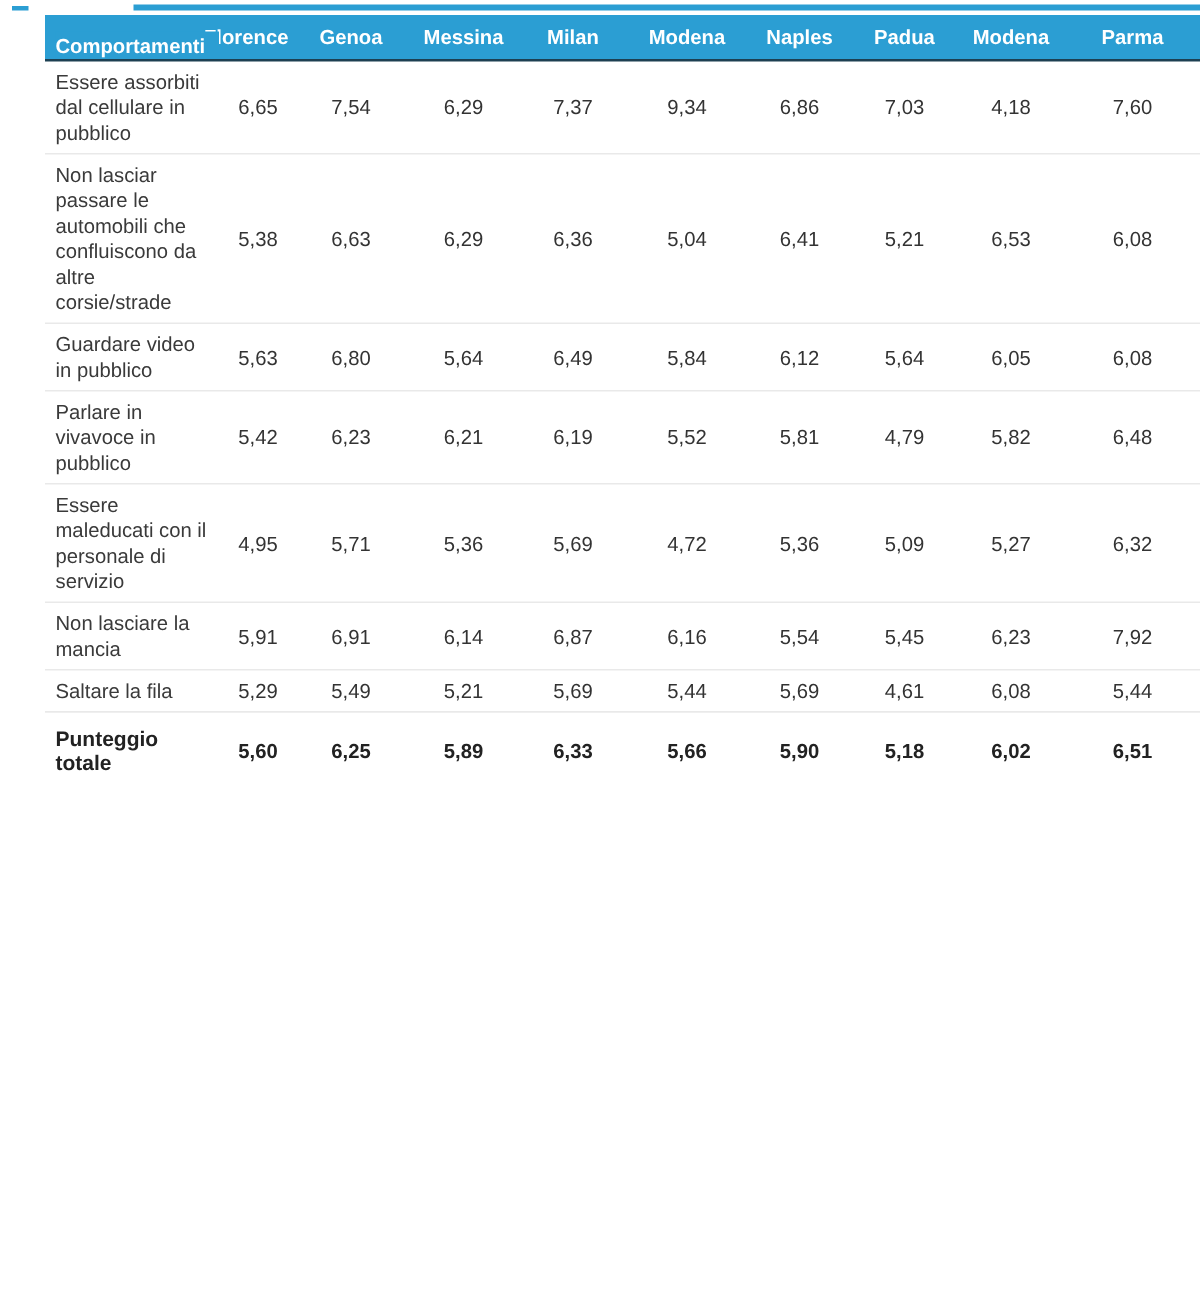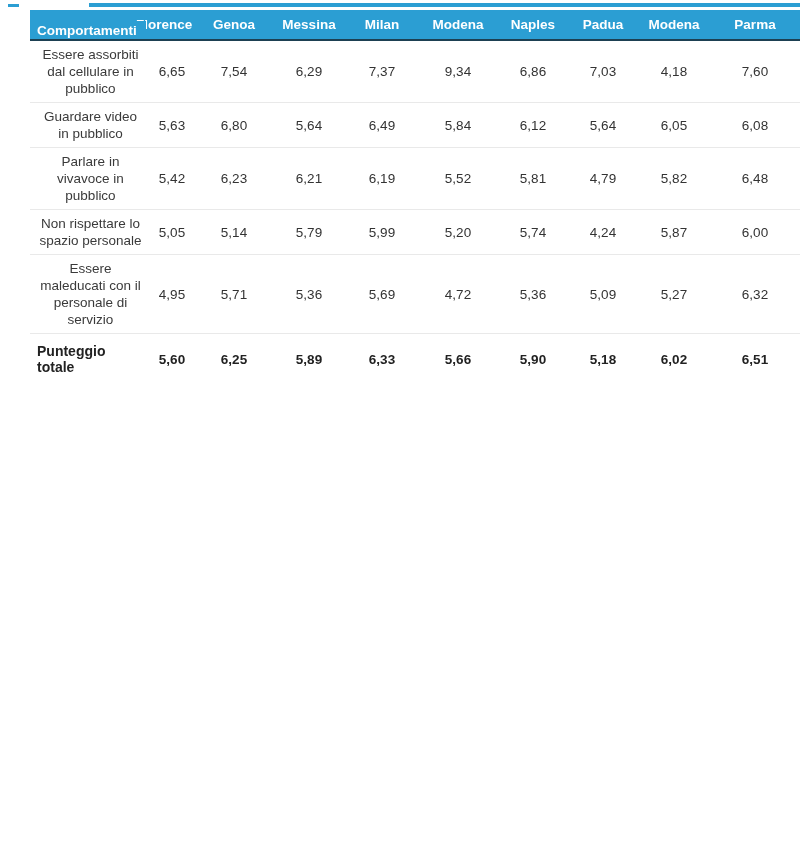--- a/index.html
+++ b/index.html
@@ -24,21 +24,21 @@
   .overlap{
     position:absolute;left:7px;top:11px;bottom:0;display:flex;align-items:center;
     background:#2b9ed3;padding-right:9px;white-space:nowrap;z-index:2;
   }
   .fl-shift{position:relative;left:-12px;display:inline-block;}
   tbody td{
     border-bottom:1px solid #e9e9e9;vertical-align:middle;
     font-size:13.5px;color:#3a3a3a;
   }
   .label-cell{
-    text-align:center;padding:5px 4px 5px 7px;line-height:17px;
+    text-align:left;padding:5px 4px 5px 7px;line-height:17px;
   }
   .num{text-align:center;padding:5px 0;color:#333333;}
   tfoot td{vertical-align:middle;}
   .total-label{
     font-weight:bold;font-size:14px;color:#222222;text-align:left;
     padding:9px 4px 10px 7px;
   }
   .total-num{
     font-weight:bold;font-size:13.5px;color:#222222;text-align:center;
     padding:9px 0 10px 0;
@@ -88,20 +88,32 @@
         <td class="num">7,54</td>
         <td class="num">6,29</td>
         <td class="num">7,37</td>
         <td class="num">9,34</td>
         <td class="num">6,86</td>
         <td class="num">7,03</td>
         <td class="num">4,18</td>
         <td class="num">7,60</td>
       </tr>
       <tr>
+        <td class="label-cell">Non lasciar passare le automobili che confluiscono da altre corsie/strade</td>
+        <td class="num">5,38</td>
+        <td class="num">6,63</td>
+        <td class="num">6,29</td>
+        <td class="num">6,36</td>
+        <td class="num">5,04</td>
+        <td class="num">6,41</td>
+        <td class="num">5,21</td>
+        <td class="num">6,53</td>
+        <td class="num">6,08</td>
+      </tr>
+      <tr>
         <td class="label-cell">Guardare video in pubblico</td>
         <td class="num">5,63</td>
         <td class="num">6,80</td>
         <td class="num">5,64</td>
         <td class="num">6,49</td>
         <td class="num">5,84</td>
         <td class="num">6,12</td>
         <td class="num">5,64</td>
         <td class="num">6,05</td>
         <td class="num">6,08</td>
@@ -112,42 +124,54 @@
         <td class="num">6,23</td>
         <td class="num">6,21</td>
         <td class="num">6,19</td>
         <td class="num">5,52</td>
         <td class="num">5,81</td>
         <td class="num">4,79</td>
         <td class="num">5,82</td>
         <td class="num">6,48</td>
       </tr>
       <tr>
-        <td class="label-cell">Non rispettare lo spazio personale</td>
-        <td class="num">5,05</td>
-        <td class="num">5,14</td>
-        <td class="num">5,79</td>
-        <td class="num">5,99</td>
-        <td class="num">5,20</td>
-        <td class="num">5,74</td>
-        <td class="num">4,24</td>
-        <td class="num">5,87</td>
-        <td class="num">6,00</td>
-      </tr>
-      <tr>
         <td class="label-cell">Essere maleducati con il personale di servizio</td>
         <td class="num">4,95</td>
         <td class="num">5,71</td>
         <td class="num">5,36</td>
         <td class="num">5,69</td>
         <td class="num">4,72</td>
         <td class="num">5,36</td>
         <td class="num">5,09</td>
         <td class="num">5,27</td>
         <td class="num">6,32</td>
+      </tr>
+      <tr>
+        <td class="label-cell">Non lasciare la mancia</td>
+        <td class="num">5,91</td>
+        <td class="num">6,91</td>
+        <td class="num">6,14</td>
+        <td class="num">6,87</td>
+        <td class="num">6,16</td>
+        <td class="num">5,54</td>
+        <td class="num">5,45</td>
+        <td class="num">6,23</td>
+        <td class="num">7,92</td>
+      </tr>
+      <tr>
+        <td class="label-cell">Saltare la fila</td>
+        <td class="num">5,29</td>
+        <td class="num">5,49</td>
+        <td class="num">5,21</td>
+        <td class="num">5,69</td>
+        <td class="num">5,44</td>
+        <td class="num">5,69</td>
+        <td class="num">4,61</td>
+        <td class="num">6,08</td>
+        <td class="num">5,44</td>
       </tr>
     </tbody>
   <tfoot>
     <tr>
       <td class="total-label">Punteggio totale</td>
 
     <td class="total-num">5,60</td>
         <td class="total-num">6,25</td>
         <td class="total-num">5,89</td>
         <td class="total-num">6,33</td>

